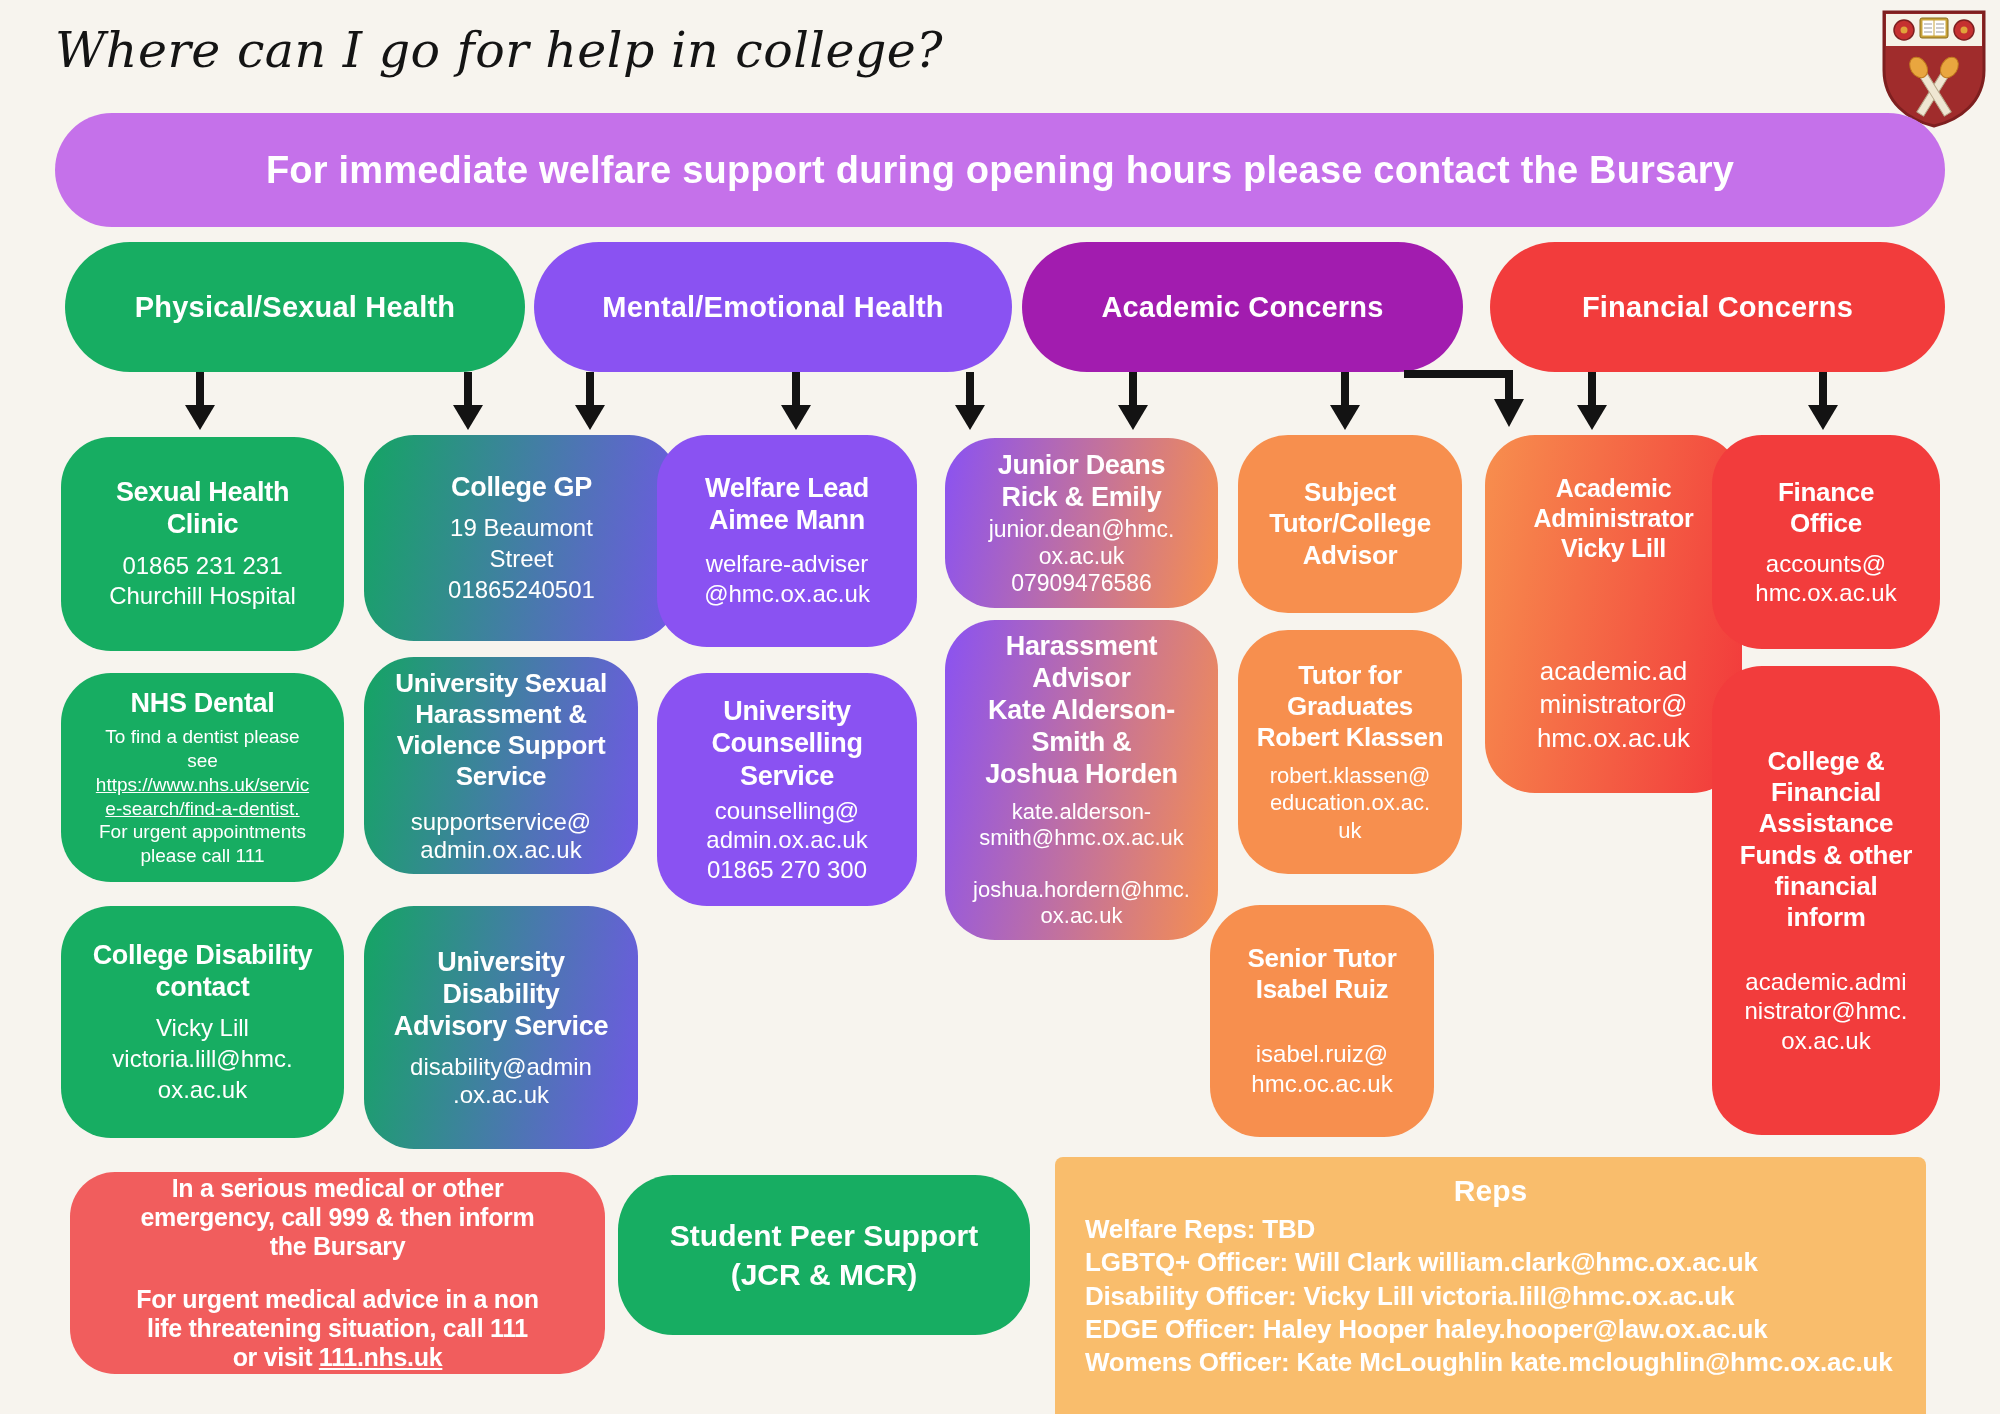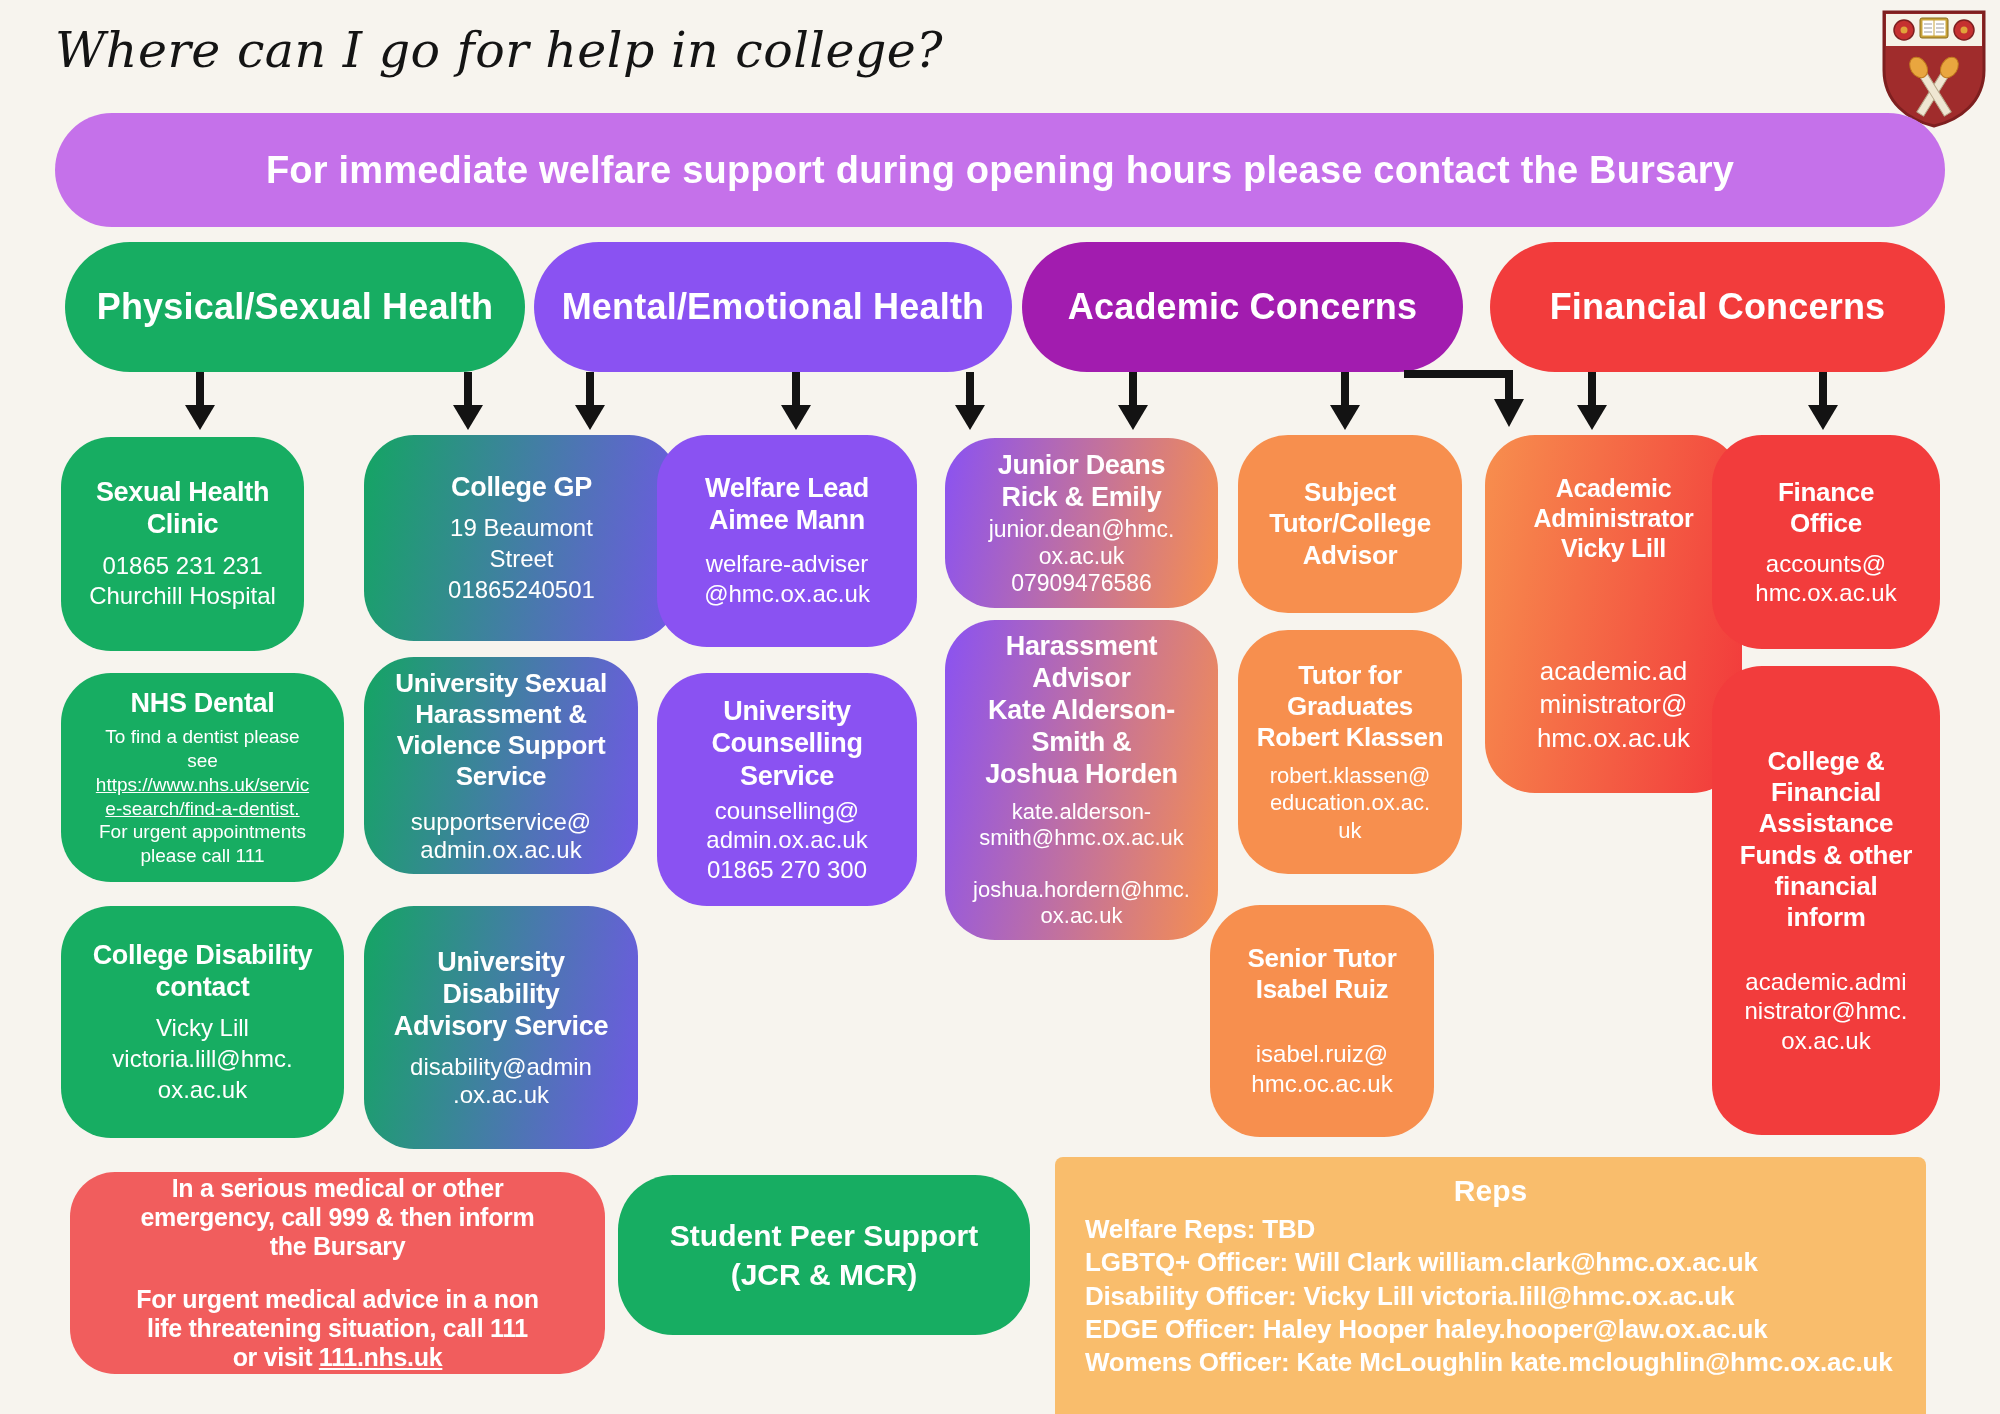--- a/index.html
+++ b/index.html
@@ -7,21 +7,21 @@
   .canvas{position:relative;width:2000px;height:1414px;background:#F7F4EE;overflow:hidden;}
 
   .page-title{position:absolute;left:55px;top:22px;font-family:"DejaVu Serif","Liberation Serif",serif;
     font-style:italic;font-size:49px;color:#141414;letter-spacing:0.5px;}
 
   .banner{position:absolute;left:55px;top:113px;width:1890px;height:114px;border-radius:57px;
     background:#C571EA;display:flex;align-items:center;justify-content:center;}
   .banner span{color:#fff;font-size:38px;font-weight:700;letter-spacing:0.2px;}
 
   .pill{position:absolute;top:242px;height:130px;border-radius:65px;display:flex;align-items:center;
-    justify-content:center;color:#fff;font-size:36px;font-weight:700;letter-spacing:0.2px;}
+    justify-content:center;color:#fff;font-size:29px;font-weight:700;letter-spacing:0.2px;}
   .pill.green{background:#17AD62;}
   .pill.purple{background:#8A52F2;}
   .pill.orange{background:#a21caf;}
   .pill.red{background:#F23C3C;}
 
   .arr{position:absolute;top:372px;width:30px;height:58px;}
   .arr::before{content:"";position:absolute;left:11px;top:0;width:8px;height:36px;background:#131313;}
   .arr::after{content:"";position:absolute;left:0;top:33px;width:0;height:0;
     border-left:15px solid transparent;border-right:15px solid transparent;border-top:25px solid #131313;}
   .elbow{position:absolute;left:1398px;top:369px;}
@@ -118,21 +118,21 @@
   <div class="arr" style="left:1118px"></div>
   <div class="arr" style="left:1330px"></div>
   <div class="arr" style="left:1577px"></div>
   <div class="arr" style="left:1808px"></div>
   <svg class="elbow" width="132" height="62" viewBox="0 0 132 62">
     <path d="M6 5 H111" stroke="#131313" stroke-width="8" fill="none"></path>
     <path d="M111 1 V33" stroke="#131313" stroke-width="8" fill="none"></path>
     <polygon points="96,30 126,30 111,58" fill="#131313"></polygon>
   </svg>
 
-  <div class="node green" style="left:61px;top:437px;width:243px;height:214px">
+  <div class="node green" style="left:61px;top:437px;width:283px;height:214px">
     <div class="t">
         <div>Sexual Health</div>
         <div>Clinic</div>
       </div>
     <div class="b">
         <div>01865 231 231</div>
         <div>Churchill Hospital</div>
       </div>
   </div>
 

